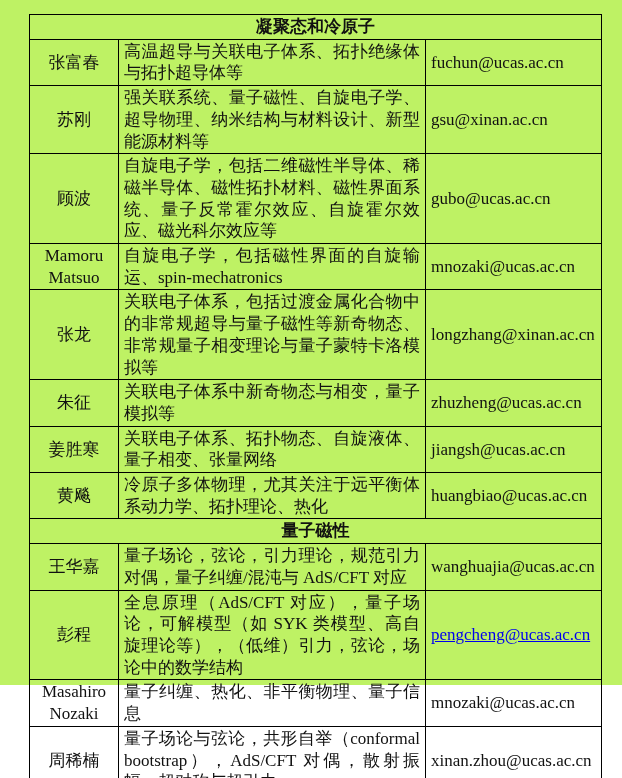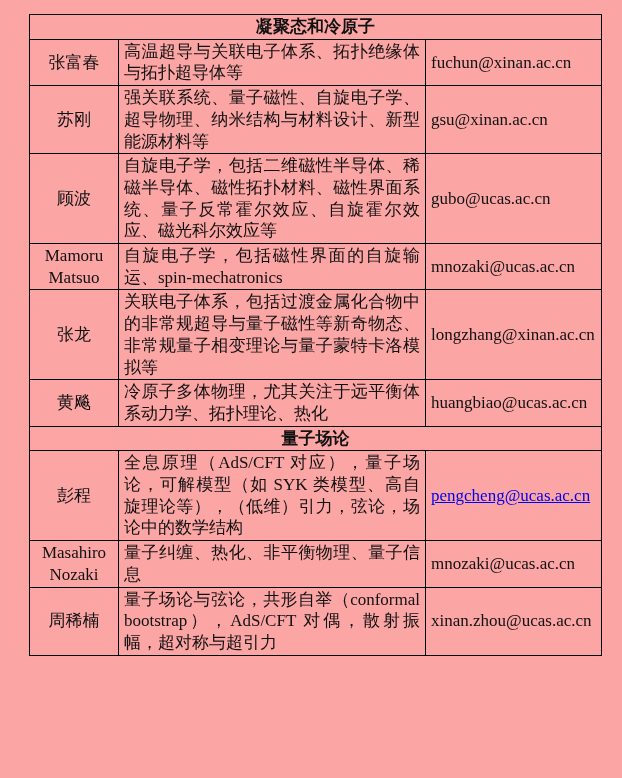--- a/index.html
+++ b/index.html
@@ -8,22 +8,22 @@
     background: #ffffff;
     width: 622px;
     height: 778px;
     overflow: hidden;
     font-family: "Liberation Serif", "DejaVu Serif", serif;
     color: #111111;
   }
   .page {
     position: relative;
     width: 622px;
-    height: 778px;
-    background: #fca5a5;
+    height: 685px;
+    background: #bef264;
   }
   table.faculty {
     position: absolute;
     left: 29px;
     top: 14px;
     width: 572px;
     border-collapse: collapse;
     table-layout: fixed;
     font-size: 17px;
   }
@@ -76,21 +76,21 @@
       <col class="c-res">
       <col class="c-email">
     </colgroup>
     <tbody id="faculty-body">
         <tr>
           <td colspan="3" class="section-cell">凝聚态和冷原子</td>
         </tr>
         <tr>
           <td class="name-cell">张富春</td>
           <td class="res-cell">高温超导与关联电子体系、拓扑绝缘体与拓扑超导体等</td>
-          <td class="email-cell"><span>fuchun@xinan.ac.cn</span></td>
+          <td class="email-cell"><span>fuchun@ucas.ac.cn</span></td>
         </tr>
         <tr>
           <td class="name-cell">苏刚</td>
           <td class="res-cell">强关联系统、量子磁性、自旋电子学、超导物理、纳米结构与材料设计、新型能源材料等</td>
           <td class="email-cell"><span>gsu@xinan.ac.cn</span></td>
         </tr>
         <tr>
           <td class="name-cell">顾波</td>
           <td class="res-cell">自旋电子学，包括二维磁性半导体、稀磁半导体、磁性拓扑材料、磁性界面系统、量子反常霍尔效应、自旋霍尔效应、磁光科尔效应等</td>
           <td class="email-cell"><span>gubo@ucas.ac.cn</span></td>
@@ -99,26 +99,41 @@
           <td class="name-cell">Mamoru Matsuo</td>
           <td class="res-cell">自旋电子学，包括磁性界面的自旋输运、spin-mechatronics</td>
           <td class="email-cell"><span>mnozaki@ucas.ac.cn</span></td>
         </tr>
         <tr>
           <td class="name-cell">张龙</td>
           <td class="res-cell">关联电子体系，包括过渡金属化合物中的非常规超导与量子磁性等新奇物态、非常规量子相变理论与量子蒙特卡洛模拟等</td>
           <td class="email-cell"><span>longzhang@xinan.ac.cn</span></td>
         </tr>
         <tr>
+          <td class="name-cell">朱征</td>
+          <td class="res-cell">关联电子体系中新奇物态与相变，量子模拟等</td>
+          <td class="email-cell"><span>zhuzheng@ucas.ac.cn</span></td>
+        </tr>
+        <tr>
+          <td class="name-cell">姜胜寒</td>
+          <td class="res-cell">关联电子体系、拓扑物态、自旋液体、量子相变、张量网络</td>
+          <td class="email-cell"><span>jiangsh@ucas.ac.cn</span></td>
+        </tr>
+        <tr>
           <td class="name-cell">黄飚</td>
           <td class="res-cell">冷原子多体物理，尤其关注于远平衡体系动力学、拓扑理论、热化</td>
           <td class="email-cell"><span>huangbiao@ucas.ac.cn</span></td>
         </tr>
         <tr>
-          <td colspan="3" class="section-cell">量子场论</td>
+          <td colspan="3" class="section-cell">量子磁性</td>
+        </tr>
+        <tr>
+          <td class="name-cell">王华嘉</td>
+          <td class="res-cell">量子场论，弦论，引力理论，规范引力对偶，量子纠缠/混沌与 AdS/CFT 对应</td>
+          <td class="email-cell"><span>wanghuajia@ucas.ac.cn</span></td>
         </tr>
         <tr>
           <td class="name-cell">彭程</td>
           <td class="res-cell">全息原理（AdS/CFT 对应），量子场论，可解模型（如 SYK 类模型、高自旋理论等），（低维）引力，弦论，场论中的数学结构</td>
           <td class="email-cell"><a class="email-link" href="#">pengcheng@ucas.ac.cn</a></td>
         </tr>
         <tr>
           <td class="name-cell">Masahiro Nozaki</td>
           <td class="res-cell">量子纠缠、热化、非平衡物理、量子信息</td>
           <td class="email-cell"><span>mnozaki@ucas.ac.cn</span></td>

